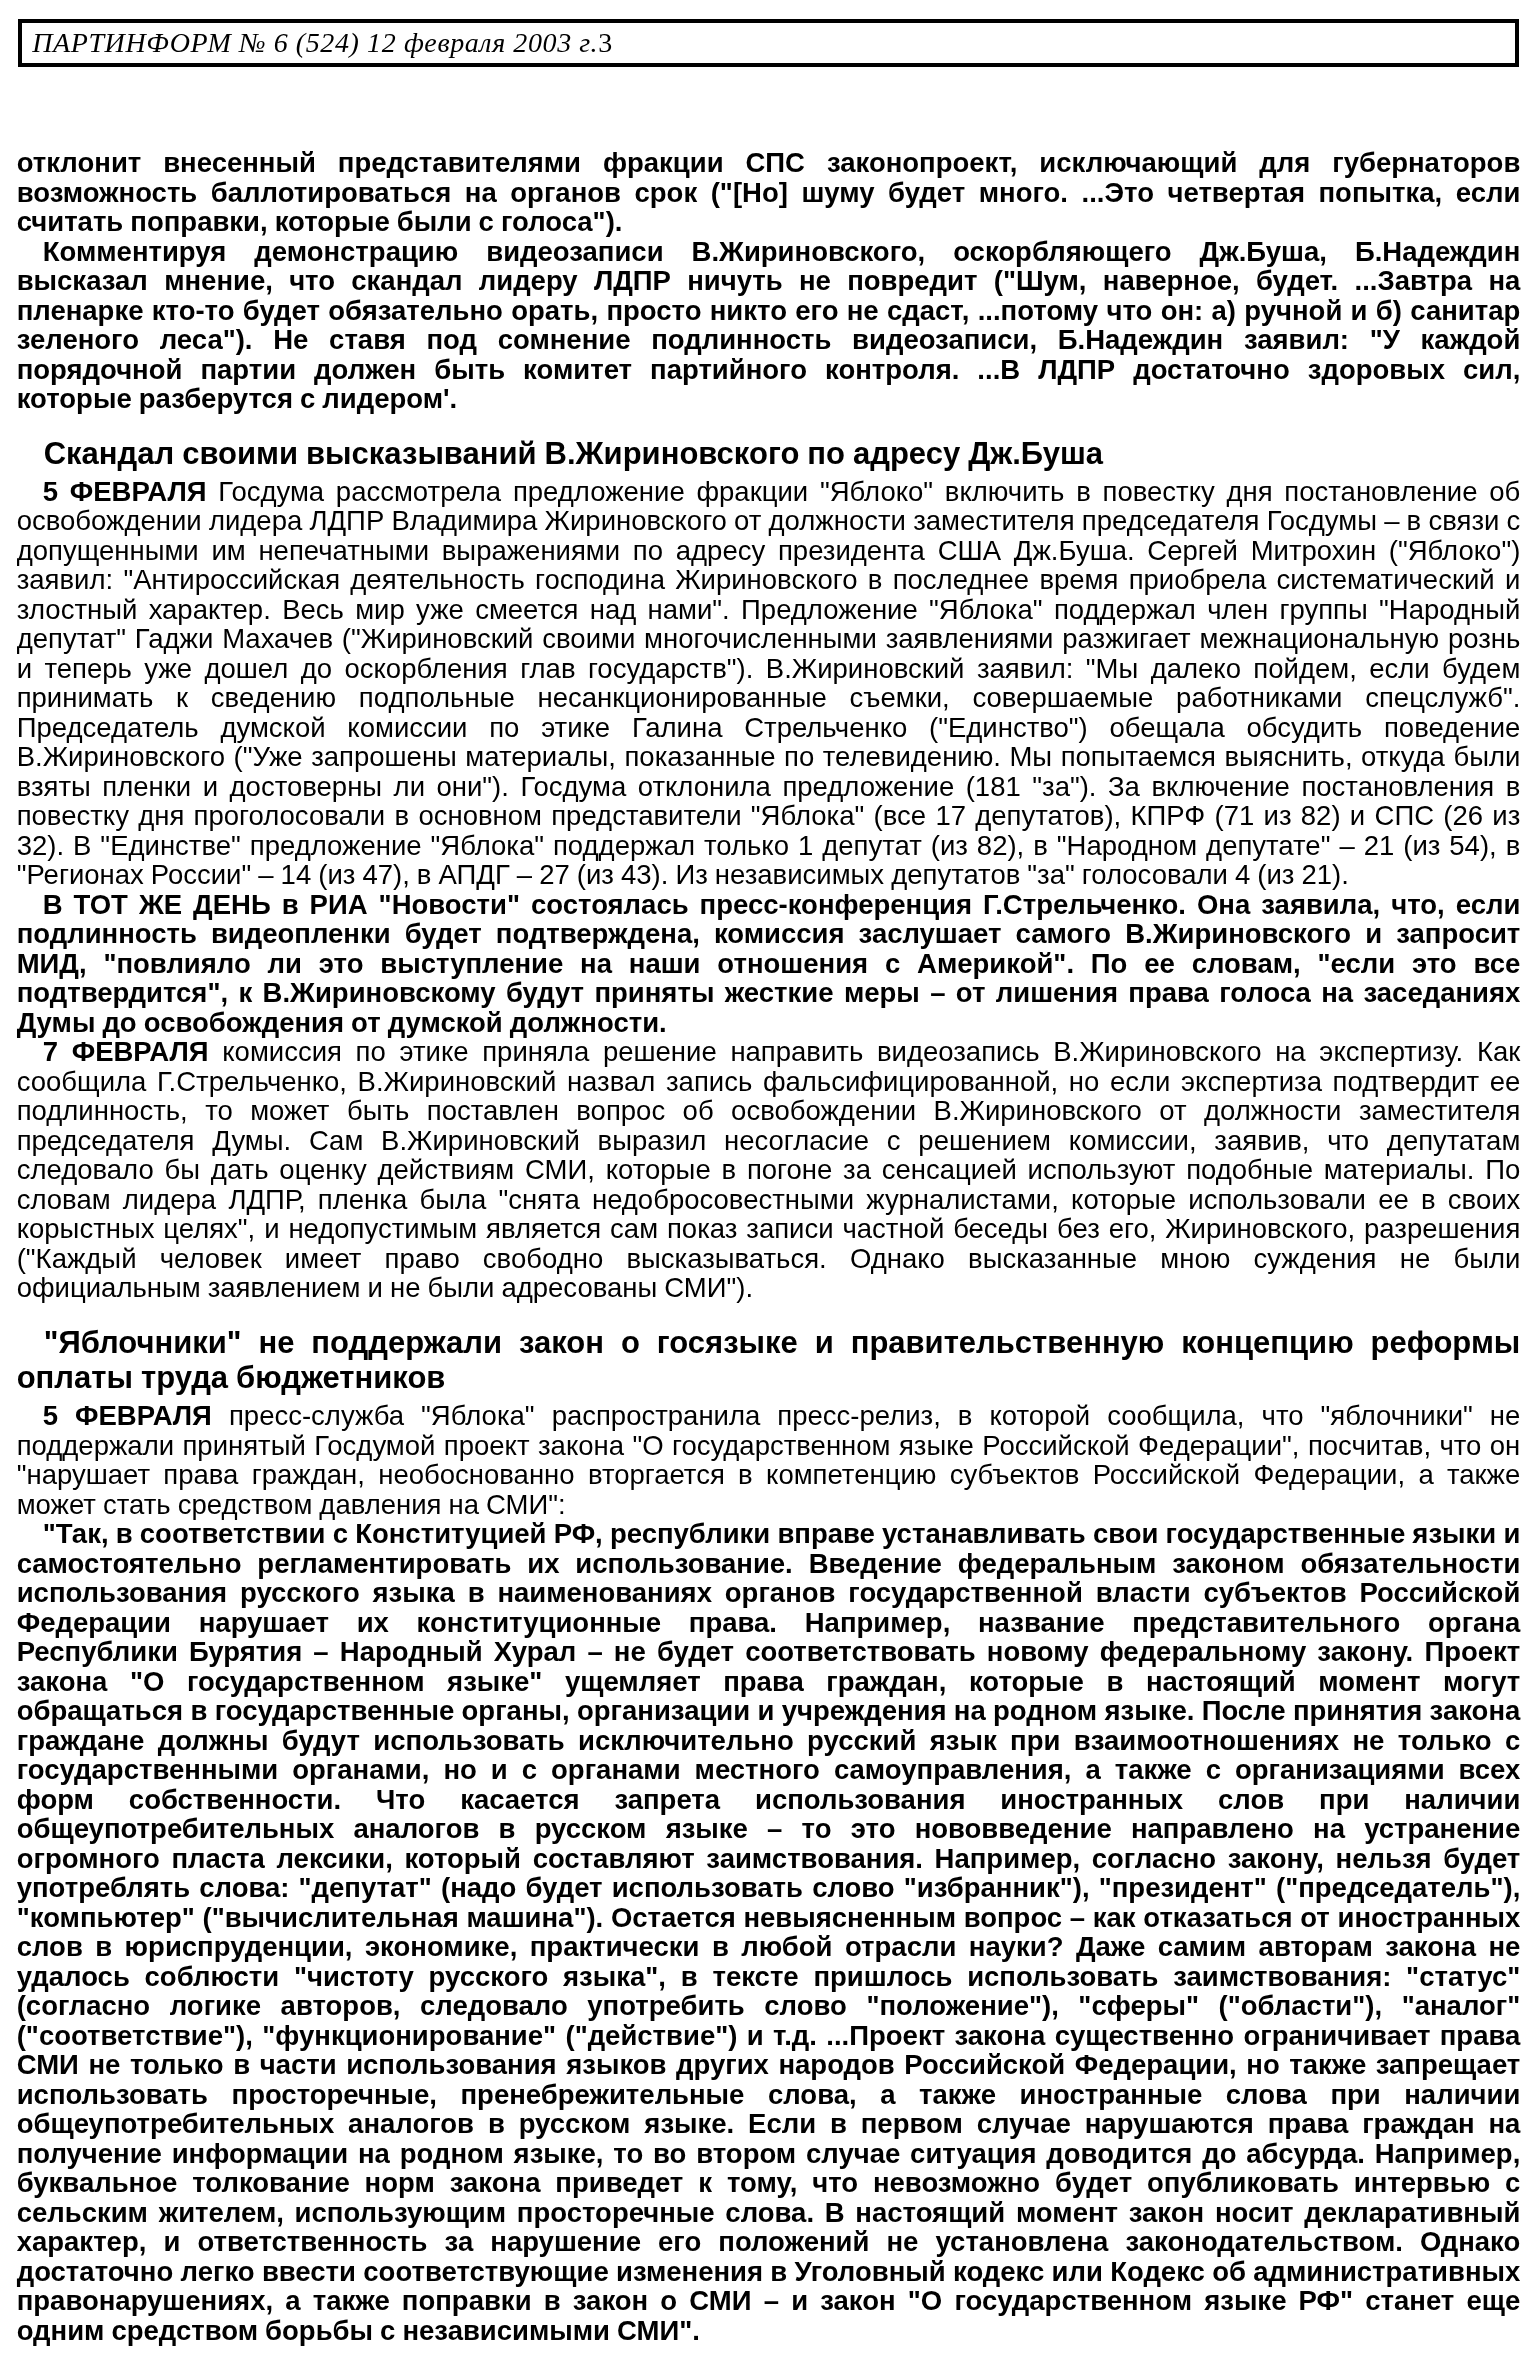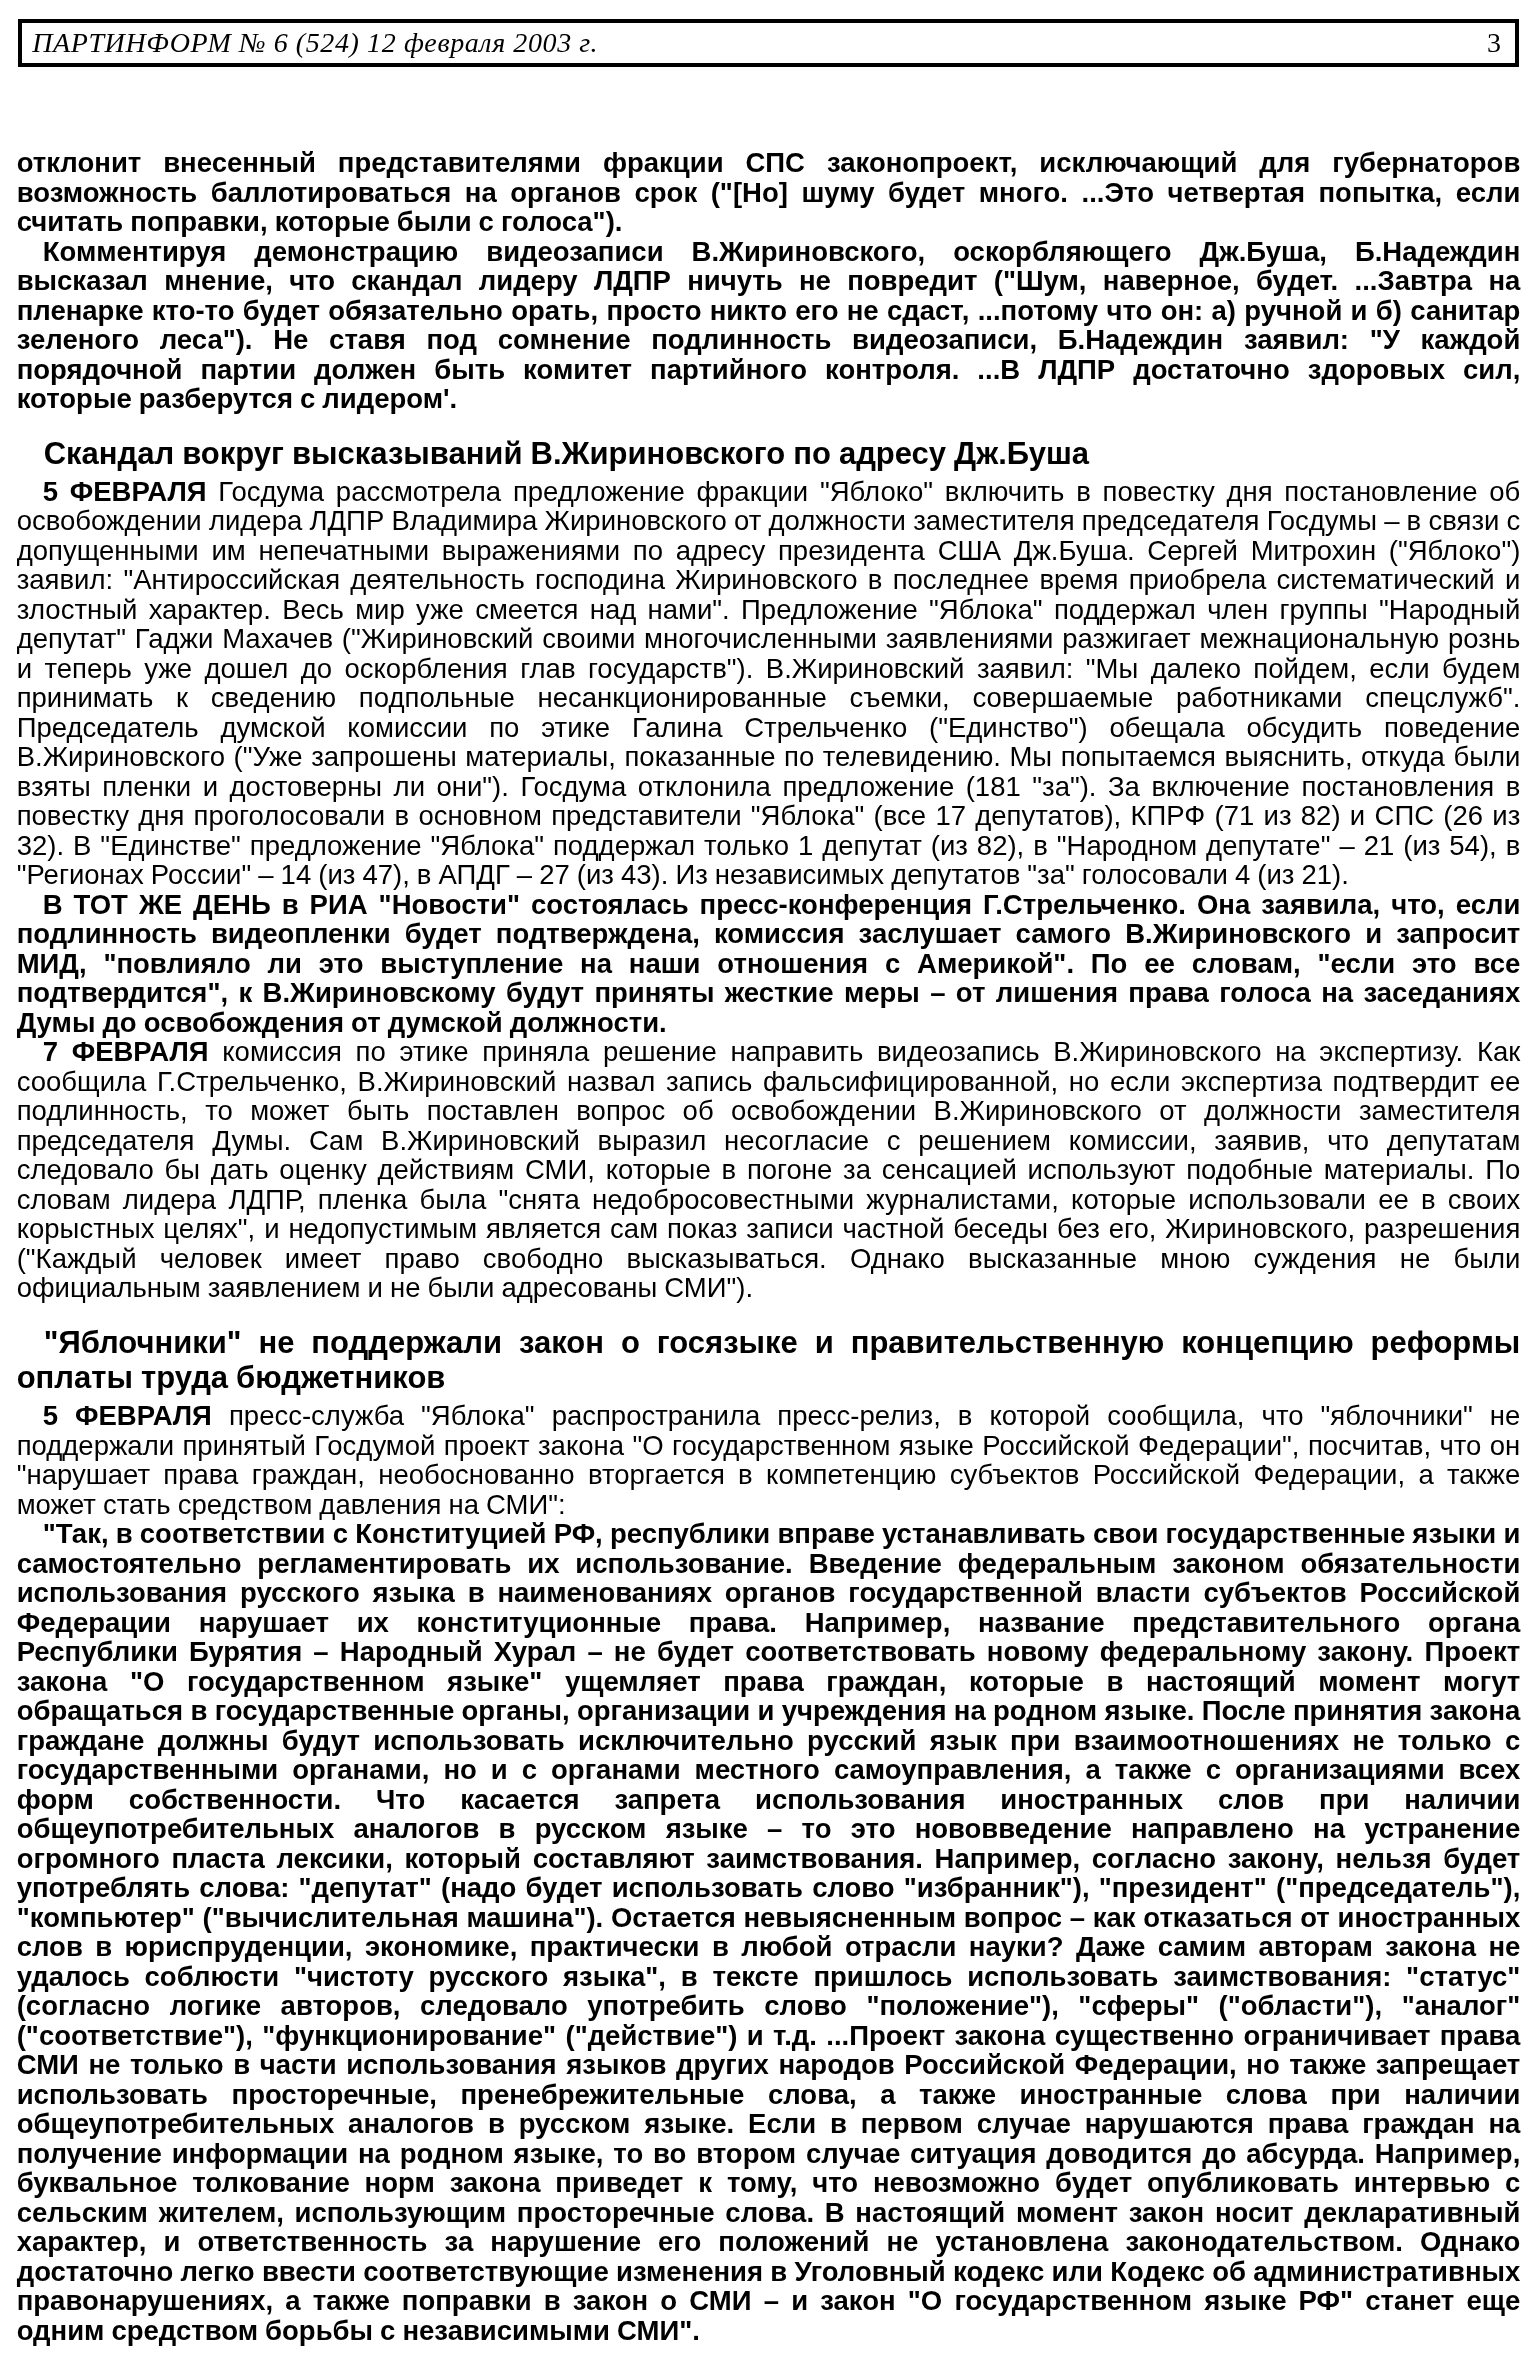--- a/index.html
+++ b/index.html
@@ -16,21 +16,21 @@
     font-family: "Liberation Sans", sans-serif;
     color: #000000;
   }
   
   .page-header {
     margin: 19px 18px 0 18px;
     border: 4.5px solid #000000;
     height: 40px;
     display: flex;
     align-items: center;
-    justify-content: space-between;
+    justify-content: flex-start;
     padding: 0 14px 0 10.2px;
     box-sizing: content-box;
     background: #ffffff;
   }
   .header-title {
     font-family: "Liberation Serif", serif;
     font-style: italic;
     font-size: 28px;
     letter-spacing: 0.6px;
     white-space: nowrap;
@@ -73,21 +73,21 @@
 
   <div class="page-header" data-name="page-header">
     <span class="header-title" data-name="newsletter-title">ПАРТИНФОРМ № 6 (524) 12 февраля 2003 г.</span>
     <span class="header-pageno" data-name="page-number">3</span>
   </div>
 
   <div class="content" data-name="article-body">
 
   <p class="para bold no-indent" data-name="paragraph">отклонит внесенный представителями фракции СПС законопроект, исключающий для губернаторов возможность баллотироваться на органов срок ("[Но] шуму будет много. ...Это четвертая попытка, если считать поправки, которые были с голоса").</p>
       <p class="para bold" data-name="paragraph">Комментируя демонстрацию видеозаписи В.Жириновского, оскорбляющего Дж.Буша, Б.Надеждин высказал мнение, что скандал лидеру ЛДПР ничуть не повредит ("Шум, наверное, будет. ...Завтра на пленарке кто-то будет обязательно орать, просто никто его не сдаст, ...потому что он: а) ручной и б) санитар зеленого леса"). Не ставя под сомнение подлинность видеозаписи, Б.Надеждин заявил: "У каждой порядочной партии должен быть комитет партийного контроля. ...В ЛДПР достаточно здоровых сил, которые разберутся с лидером'.</p>
-      <div class="h" data-name="section-heading">Скандал вокруг высказываний В.Жириновского по адресу Дж.Буша</div>
+      <div class="h" data-name="section-heading">Скандал своими высказываний В.Жириновского по адресу Дж.Буша</div>
       <p class="para" data-name="paragraph"><b data-name="paragraph-lead">5 ФЕВРАЛЯ</b> Госдума рассмотрела предложение фракции "Яблоко" включить в повестку дня постановление об освобождении лидера ЛДПР Владимира Жириновского от должности заместителя председателя Госдумы – в связи с допущенными им непечатными выражениями по адресу президента США Дж.Буша. Сергей Митрохин ("Яблоко") заявил: "Антироссийская деятельность господина Жириновского в последнее время приобрела систематический и злостный характер. Весь мир уже смеется над нами". Предложение "Яблока" поддержал член группы "Народный депутат" Гаджи Махачев ("Жириновский своими многочисленными заявлениями разжигает межнациональную рознь и теперь уже дошел до оскорбления глав государств"). В.Жириновский заявил: "Мы далеко пойдем, если будем принимать к сведению подпольные несанкционированные съемки, совершаемые работниками спецслужб". Председатель думской комиссии по этике Галина Стрельченко ("Единство") обещала обсудить поведение В.Жириновского ("Уже запрошены материалы, показанные по телевидению. Мы попытаемся выяснить, откуда были взяты пленки и достоверны ли они"). Госдума отклонила предложение (181 "за"). За включение постановления в повестку дня проголосовали в основном представители "Яблока" (все 17 депутатов), КПРФ (71 из 82) и СПС (26 из 32). В "Единстве" предложение "Яблока" поддержал только 1 депутат (из 82), в "Народном депутате" – 21 (из 54), в "Регионах России" – 14 (из 47), в АПДГ – 27 (из 43). Из независимых депутатов "за" голосовали 4 (из 21).</p>
       <p class="para bold" data-name="paragraph"><b data-name="paragraph-lead">В ТОТ ЖЕ ДЕНЬ</b> в РИА "Новости" состоялась пресс-конференция Г.Стрельченко. Она заявила, что, если подлинность видеопленки будет подтверждена, комиссия заслушает самого В.Жириновского и запросит МИД, "повлияло ли это выступление на наши отношения с Америкой". По ее словам, "если это все подтвердится", к В.Жириновскому будут приняты жесткие меры – от лишения права голоса на заседаниях Думы до освобождения от думской должности.</p>
       <p class="para" data-name="paragraph"><b data-name="paragraph-lead">7 ФЕВРАЛЯ</b> комиссия по этике приняла решение направить видеозапись В.Жириновского на экспертизу. Как сообщила Г.Стрельченко, В.Жириновский назвал запись фальсифицированной, но если экспертиза подтвердит ее подлинность, то может быть поставлен вопрос об освобождении В.Жириновского от должности заместителя председателя Думы. Сам В.Жириновский выразил несогласие с решением комиссии, заявив, что депутатам следовало бы дать оценку действиям СМИ, которые в погоне за сенсацией используют подобные материалы. По словам лидера ЛДПР, пленка была "снята недобросовестными журналистами, которые использовали ее в своих корыстных целях", и недопустимым является сам показ записи частной беседы без его, Жириновского, разрешения ("Каждый человек имеет право свободно высказываться. Однако высказанные мною суждения не были официальным заявлением и не были адресованы СМИ").</p>
       <div class="h" data-name="section-heading">"Яблочники" не поддержали закон о госязыке и правительственную концепцию реформы оплаты труда бюджетников</div>
       <p class="para" data-name="paragraph"><b data-name="paragraph-lead">5 ФЕВРАЛЯ</b> пресс-служба "Яблока" распространила пресс-релиз, в которой сообщила, что "яблочники" не поддержали принятый Госдумой проект закона "О государственном языке Российской Федерации", посчитав, что он "нарушает права граждан, необоснованно вторгается в компетенцию субъектов Российской Федерации, а также может стать средством давления на СМИ":</p>
       <p class="para bold" data-name="paragraph">"Так, в соответствии с Конституцией РФ, республики вправе устанавливать свои государственные языки и самостоятельно регламентировать их использование. Введение федеральным законом обязательности использования русского языка в наименованиях органов государственной власти субъектов Российской Федерации нарушает их конституционные права. Например, название представительного органа Республики Бурятия – Народный Хурал – не будет соответствовать новому федеральному закону. Проект закона "О государственном языке" ущемляет права граждан, которые в настоящий момент могут обращаться в государственные органы, организации и учреждения на родном языке. После принятия закона граждане должны будут использовать исключительно русский язык при взаимоотношениях не только с государственными органами, но и с органами местного самоуправления, а также с организациями всех форм собственности. Что касается запрета использования иностранных слов при наличии общеупотребительных аналогов в русском языке – то это нововведение направлено на устранение огромного пласта лексики, который составляют заимствования. Например, согласно закону, нельзя будет употреблять слова: "депутат" (надо будет использовать слово "избранник"), "президент" ("председатель"), "компьютер" ("вычислительная машина"). Остается невыясненным вопрос – как отказаться от иностранных слов в юриспруденции, экономике, практически в любой отрасли науки? Даже самим авторам закона не удалось соблюсти "чистоту русского языка", в тексте пришлось использовать заимствования: "статус" (согласно логике авторов, следовало употребить слово "положение"), "сферы" ("области"), "аналог" ("соответствие"), "функционирование" ("действие") и т.д. ...Проект закона существенно ограничивает права СМИ не только в части использования языков других народов Российской Федерации, но также запрещает использовать просторечные, пренебрежительные слова, а также иностранные слова при наличии общеупотребительных аналогов в русском языке. Если в первом случае нарушаются права граждан на получение информации на родном языке, то во втором случае ситуация доводится до абсурда. Например, буквальное толкование норм закона приведет к тому, что невозможно будет опубликовать интервью с сельским жителем, использующим просторечные слова. В настоящий момент закон носит декларативный характер, и ответственность за нарушение его положений не установлена законодательством. Однако достаточно легко ввести соответствующие изменения в Уголовный кодекс или Кодекс об административных правонарушениях, а также поправки в закон о СМИ – и закон "О государственном языке РФ" станет еще одним средством борьбы с независимыми СМИ".</p>
     </div>
 
 </div>
 

